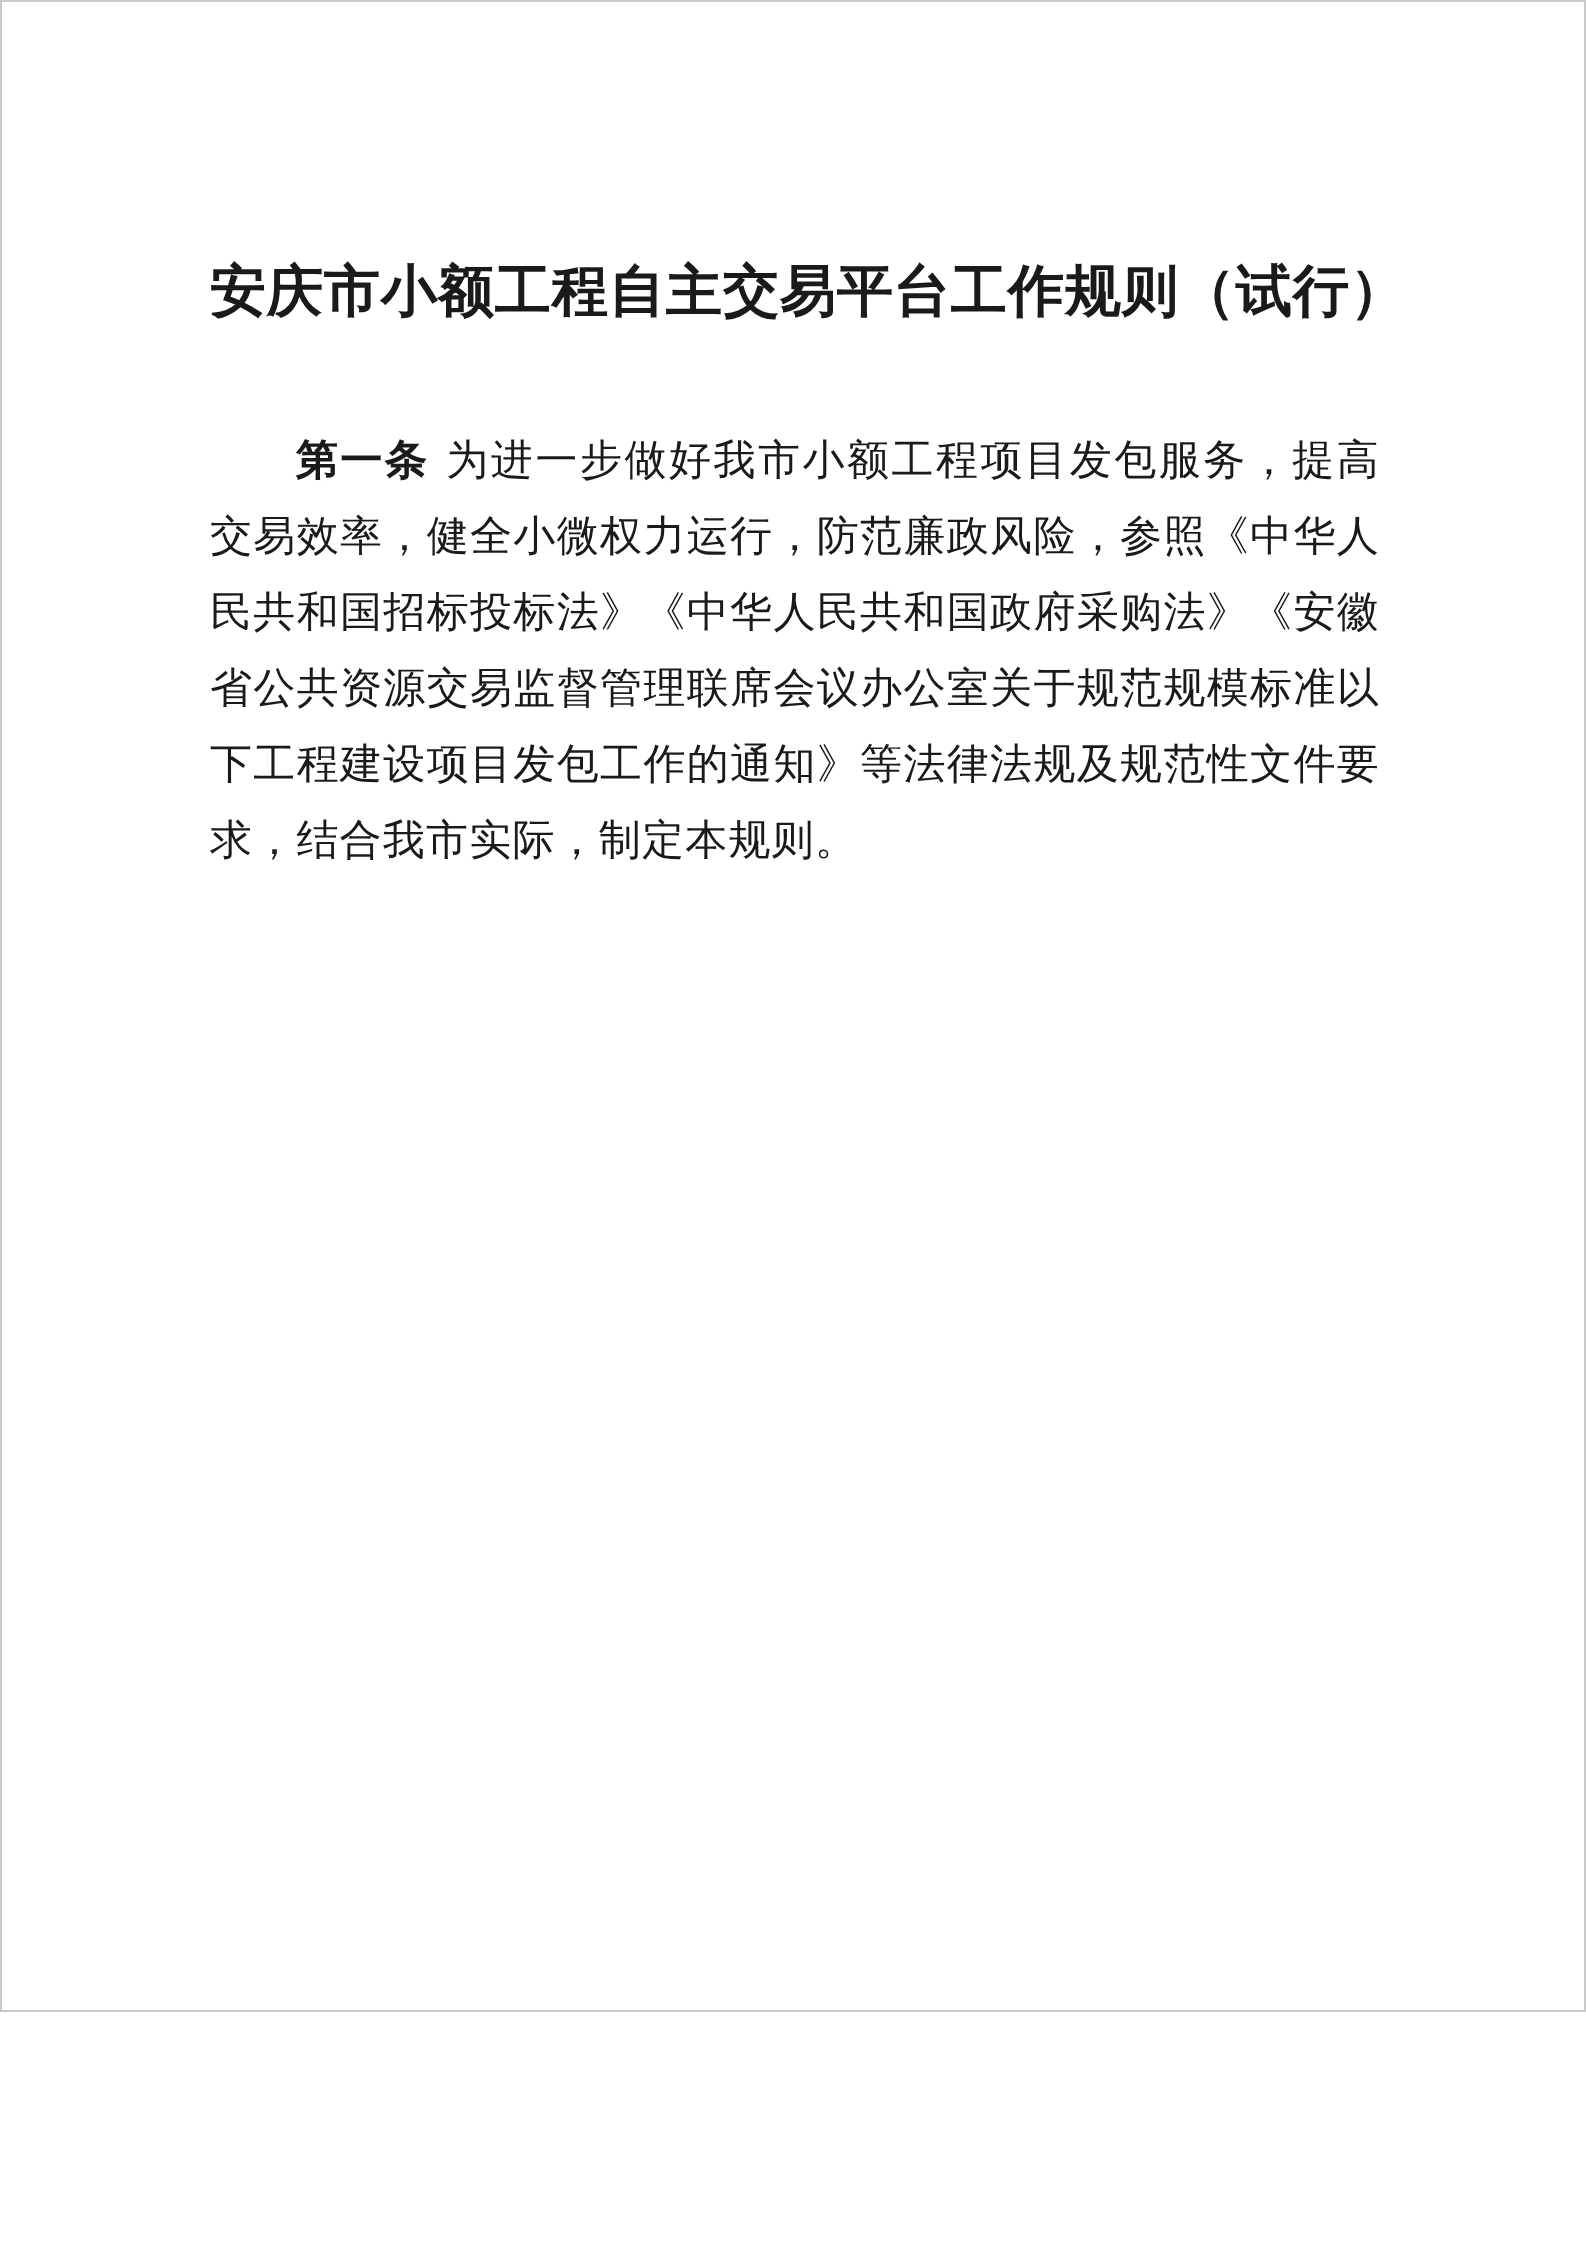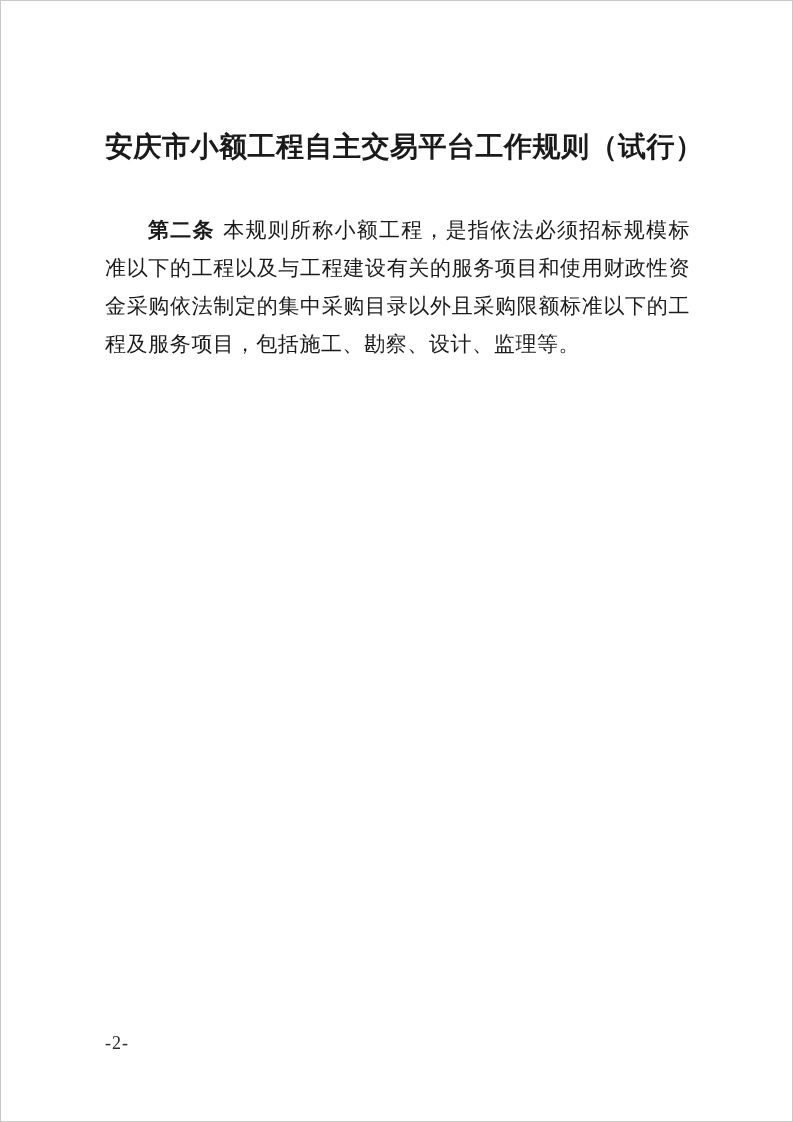--- a/index.html
+++ b/index.html
@@ -3,21 +3,21 @@
 <meta charset="utf-8">
 <style>
   html, body {
     margin: 0;
     padding: 0;
     background: #ffffff;
   }
   .page {
     position: relative;
     width: 793px;
-    height: 1122px;
+    height: 1006px;
     box-sizing: border-box;
     background: #ffffff;
     border: 1px solid #c9c9c9;
     overflow: hidden;
     font-family: "Liberation Serif", "DejaVu Serif", serif;
     color: #1a1a1a;
   }
   .content {
     box-sizing: border-box;
     padding: 126px 102px 0 104px;
@@ -62,22 +62,22 @@
 </head>
 <body>
 
 <div class="page">
   <div class="content">
 
     <h1 class="doc-title">安庆市小额工程自主交易平台工作规则（试行）</h1>
 
     <div class="doc-body">
 
+      <p><span class="lead">第一条</span><span>为进一步做好我市小额工程项目发包服务，提高交易效率，健全小微权力运行，防范廉政风险，参照《中华人民共和国招标投标法》《中华人民共和国政府采购法》《安徽省公共资源交易监督管理联席会议办公室关于规范规模标准以下工程建设项目发包工作的通知》等法律法规及规范性文件要求，结合我市实际，制定本规则。</span></p>
 
-      <p><span class="lead">第二条</span><span>本规则所称小额工程，是指依法必须招标规模标准以下的工程以及与工程建设有关的服务项目和使用财政性资金采购依法制定的集中采购目录以外且采购限额标准以下的工程及服务项目，包括施工、勘察、设计、监理等。</span></p>
 
 
 
     </div>
   </div>
 
   <div class="page-number">-2-</div>
 </div>
 
 </body></html>

